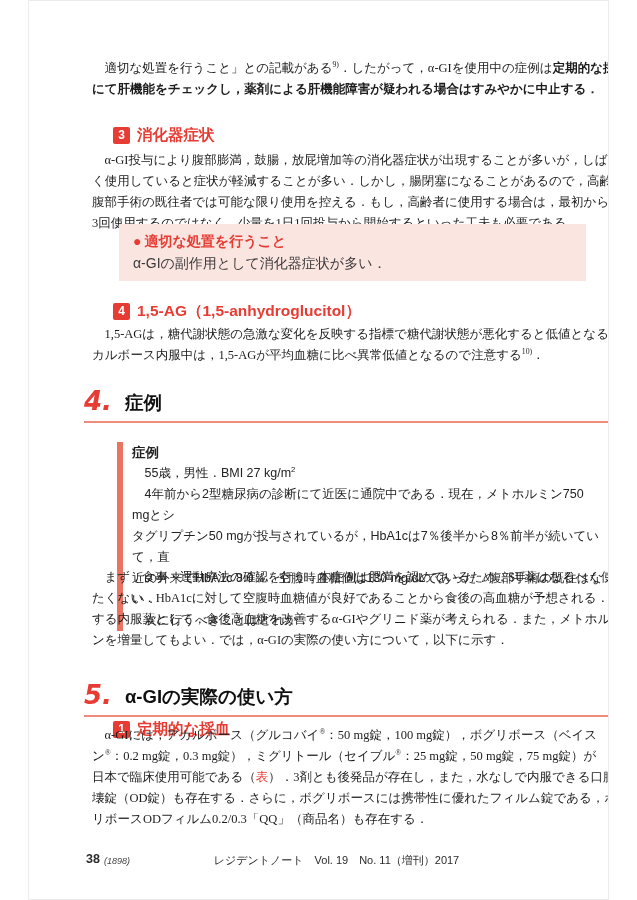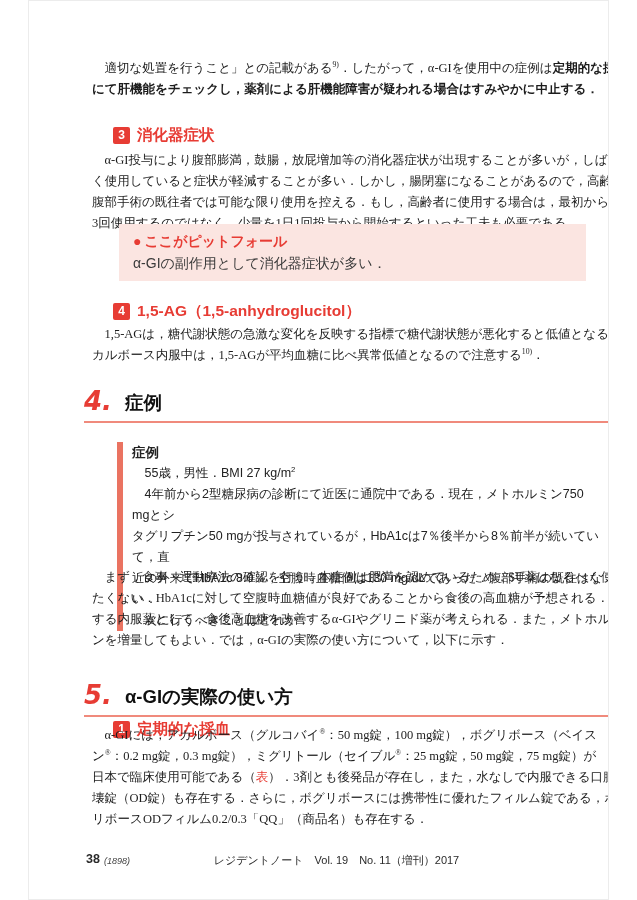--- a/index.html
+++ b/index.html
@@ -102,21 +102,21 @@
     <span>消化器症状</span>
   </h3>
   <p class="serif-par" style="top:149px;"><span>　α-GI投与により腹部膨満，鼓腸，放屁増加等の消化器症状が出現することが多いが，しばら
 く使用していると症状が軽減することが多い．しかし，腸閉塞になることがあるので，高齢者や
 腹部手術の既往者では可能な限り使用を控える．もし，高齢者に使用する場合は，最初から1日
 3回使用するのではなく，少量を1日1回投与から開始するといった工夫も必要である．</span></p>
 
   <div class="pitfall">
     <div class="pitfall-title">
       <span class="pitfall-bullet">●</span>
-      <span>ここがピットフォール</span>
+      <span>適切な処置を行うこと</span>
     </div>
     <div class="pitfall-body">α-GIの副作用として消化器症状が多い．</div>
   </div>
 
   <h3 class="sq-heading" style="top:301px;">
     <span class="sq-num">4</span>
     <span>1,5-AG（1,5-anhydroglucitol）</span>
   </h3>
   <p class="serif-par" style="top:323px;"><span>　1,5-AGは，糖代謝状態の急激な変化を反映する指標で糖代謝状態が悪化すると低値となる．ア
 カルボース内服中は，1,5-AGが平均血糖に比べ異常低値となるので注意する</span><sup>10)</sup><span>．</span></p>

